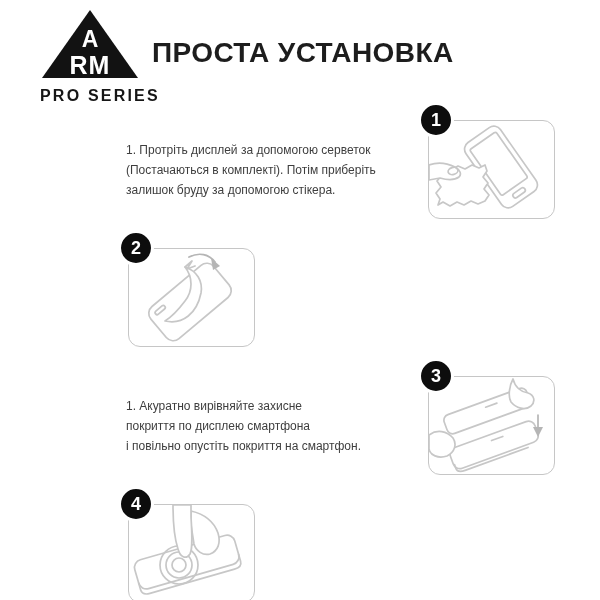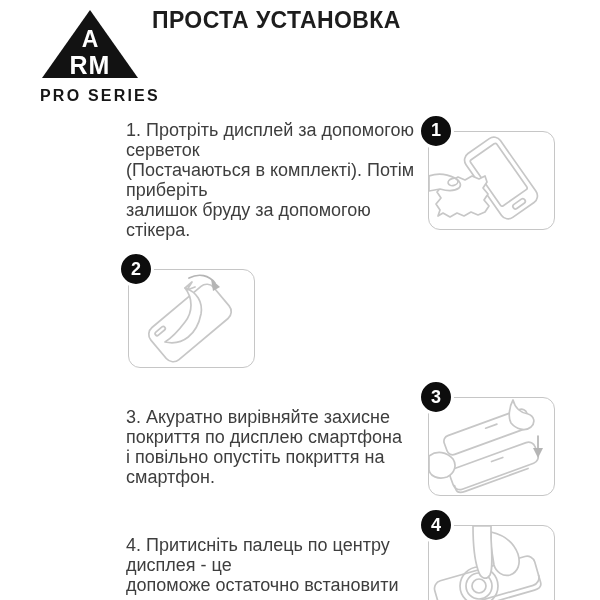--- a/index.html
+++ b/index.html
@@ -9,30 +9,30 @@
     overflow:hidden;
   }
   
   .header { display:flex; align-items:flex-start; padding:7px 0 0 40px; height:92px; }
   .logo { width:100px; text-align:center; }
   .logo-sub {
     margin-top:2px; font-size:16px; font-weight:bold; letter-spacing:2.2px;
     color:#161616; white-space:nowrap;
   }
   .page-title {
-    margin-left:12px; 
-    font-size:23px; font-weight:bold; letter-spacing:0.4px; color:#1d1d1d;
+    margin-left:12px; margin-top:30px;
+    font-size:28px; font-weight:bold; letter-spacing:0.4px; color:#1d1d1d;
     white-space:nowrap;
   }
   
   .steps { padding-top:21px; }
   .step { display:flex; align-items:center; margin-left:126px; }
   .step:not(:last-child) { margin-bottom:29px; }
   .step-text {
-    width:300px; font-size:18px; line-height:20px; color:#3e3e3e;
+    width:300px; font-size:12px; line-height:20px; color:#3e3e3e;
     white-space:pre-line;
   }
   .figure {
     position:relative; margin-left:2px; width:125px; height:97px;
     border:1.5px solid #c6c6c6; border-radius:12px; background:#ffffff;
     flex-shrink:0;
   }
   .figure svg { position:absolute; left:0; top:0; width:100%; height:100%; }
   .badge {
     position:absolute; left:-11px; top:-19px; width:30px; height:30px;
@@ -92,21 +92,21 @@
         </g>
         <path class="ln wh" d="M36,72 C54,76 68,64 72,44 C74,32 68,22 56,18 C64,28 64,42 56,52 C50,60 44,67 36,72 Z"></path>
         <path class="ln" d="M56,18 L63,12 L58,20 L66,17"></path>
         <path class="ar" d="M60,8 C70,3 80,5 86,13"></path>
         <polygon class="arf" points="82,9 91,17 84,21"></polygon>
       </svg>
     </div>
   </div>
 
   <div class="step">
-    <div class="step-text">3. Акуратно вирівняйте захисне
+    <div class="step-text">1. Акуратно вирівняйте захисне
 покриття по дисплею смартфона
 і повільно опустіть покриття на смартфон.</div>
     <div class="figure">
       <div class="badge">3</div>
       <svg viewBox="0 0 125 97">
         <g class="ln" transform="rotate(-20 58 34)">
           <rect class="wh" x="14" y="24" width="88" height="20" rx="6"></rect>
           <line x1="58" y1="30" x2="70" y2="30"></line>
         </g>
         <path class="ln wh" d="M84,2 C86,10 92,15 99,16 C105,18 107,24 102,29 C96,34 87,31 82,25 C79,20 80,9 84,2 Z"></path>
@@ -116,23 +116,20 @@
           <path d="M21,74 L21,78 Q21,83 29,83 L96,83"></path>
         </g>
         <path class="ln wh" d="M0,58 C8,52 18,54 24,61 C28,67 26,75 18,79 C9,82 1,78 0,72 Z"></path>
         <line class="ar" x1="109" y1="38" x2="109" y2="52"></line>
         <polygon class="arf" points="104,50 114,50 109,60"></polygon>
       </svg>
     </div>
   </div>
 
   <div class="step">
-    <div class="step-text">4. Притисніть палець по центру дисплея - це
-допоможе остаточно встановити
-захисне покриття.</div>
     <div class="figure">
       <div class="badge">4</div>
       <svg viewBox="0 0 125 97">
         <g class="ln" transform="rotate(-16 58 58)">
           <rect class="wh" x="6" y="42" width="104" height="30" rx="8"></rect>
           <line x1="78" y1="48" x2="90" y2="48"></line>
           <path d="M6,64 L6,71 Q6,77 14,77 L102,77 Q110,77 110,71 L110,64"></path>
         </g>
         <circle class="ln" cx="50" cy="60" r="7"></circle>
         <circle class="ln" cx="50" cy="60" r="13"></circle>

